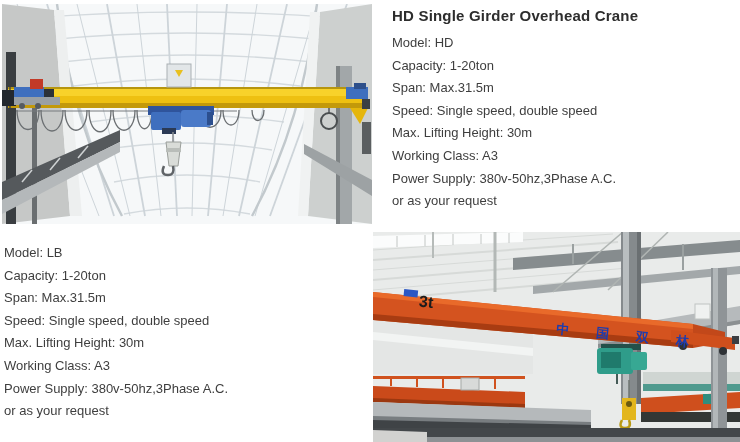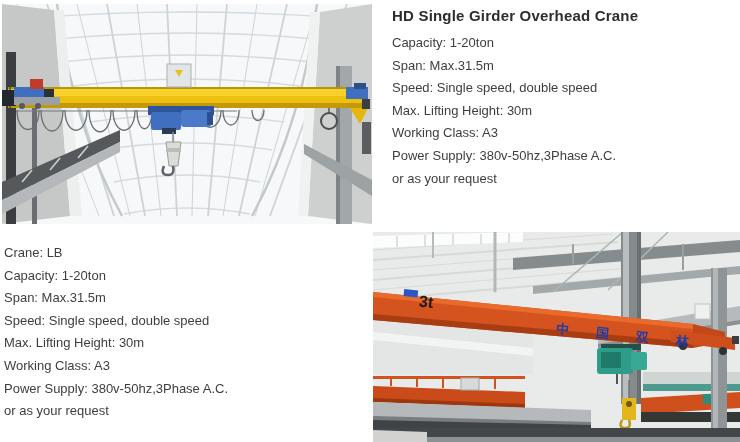--- a/index.html
+++ b/index.html
@@ -135,31 +135,32 @@
         <line x1="171" y1="128" x2="171" y2="138" stroke="#8a8e90" stroke-width="1.5"></line>
         <polygon points="164,138 179,138 176,162 167,162" fill="#d9dcd8" stroke="#9a9e9a"></polygon>
         <rect x="164" y="144" width="15" height="4" fill="#b9bdb9"></rect>
         <path d="M 171 162 q 2 9 -5 9 q -8 0 -4 -9" fill="none" stroke="#606468" stroke-width="2.5"></path>
       </g>
     </svg>
   </figure>
 
   <section class="specs" id="hd-info">
     <h2>HD Single Girder Overhead Crane</h2>
+    <div class="spec-line">Model: HD</div>
     <div class="spec-line">Capacity: 1-20ton</div>
     <div class="spec-line">Span: Max.31.5m</div>
     <div class="spec-line">Speed: Single speed, double speed</div>
     <div class="spec-line">Max. Lifting Height: 30m</div>
     <div class="spec-line">Working Class: A3</div>
     <div class="spec-line">Power Supply: 380v-50hz,3Phase A.C.</div>
     <div class="spec-line">or as your request</div>
   </section>
 
   <section class="specs" id="lb-info">
-    <div class="spec-line">Crane: LB</div>
+    <div class="spec-line">Model: LB</div>
     <div class="spec-line">Capacity: 1-20ton</div>
     <div class="spec-line">Span: Max.31.5m</div>
     <div class="spec-line">Speed: Single speed, double speed</div>
     <div class="spec-line">Max. Lifting Height: 30m</div>
     <div class="spec-line">Working Class: A3</div>
     <div class="spec-line">Power Supply: 380v-50hz,3Phase A.C.</div>
     <div class="spec-line">or as your request</div>
   </section>
 
   <figure class="photo" id="lb-photo">

